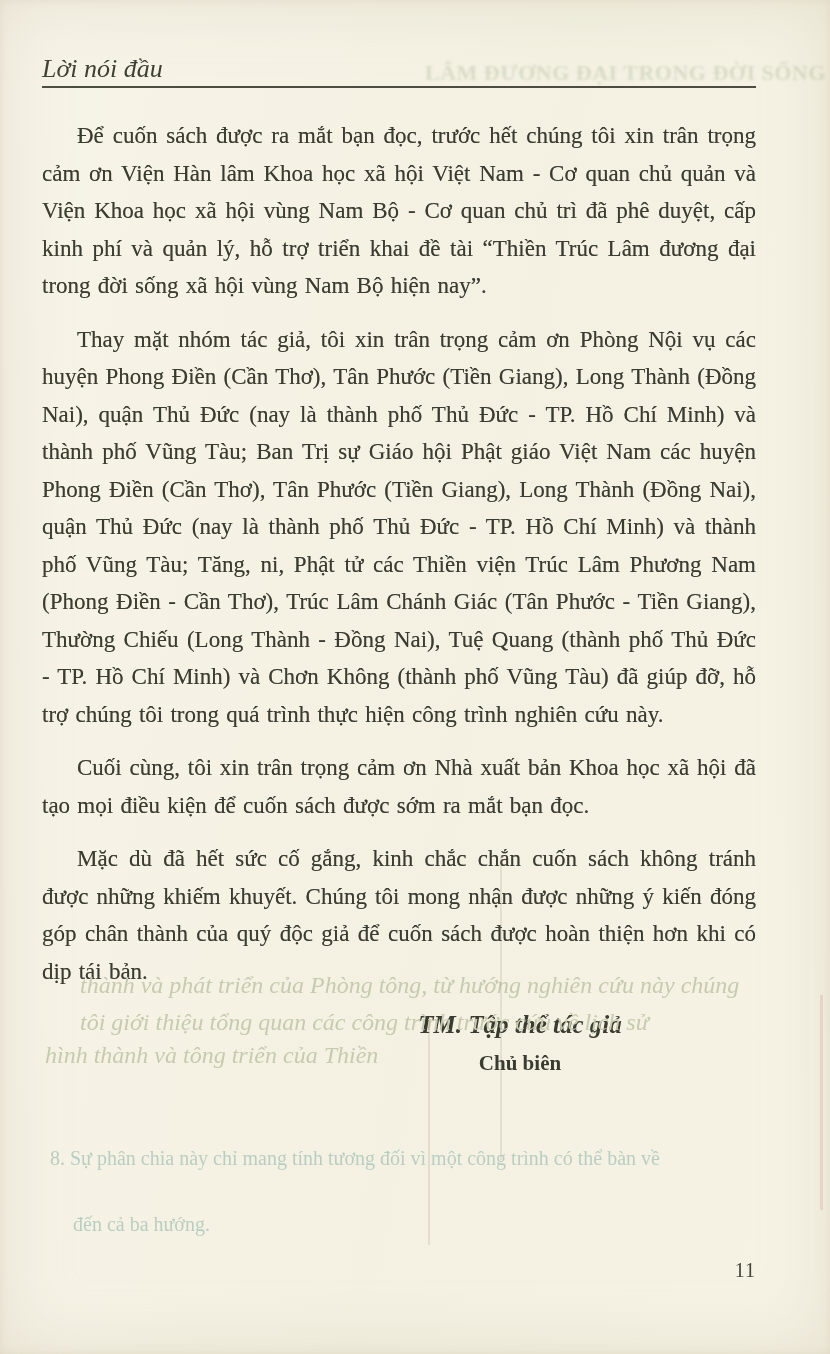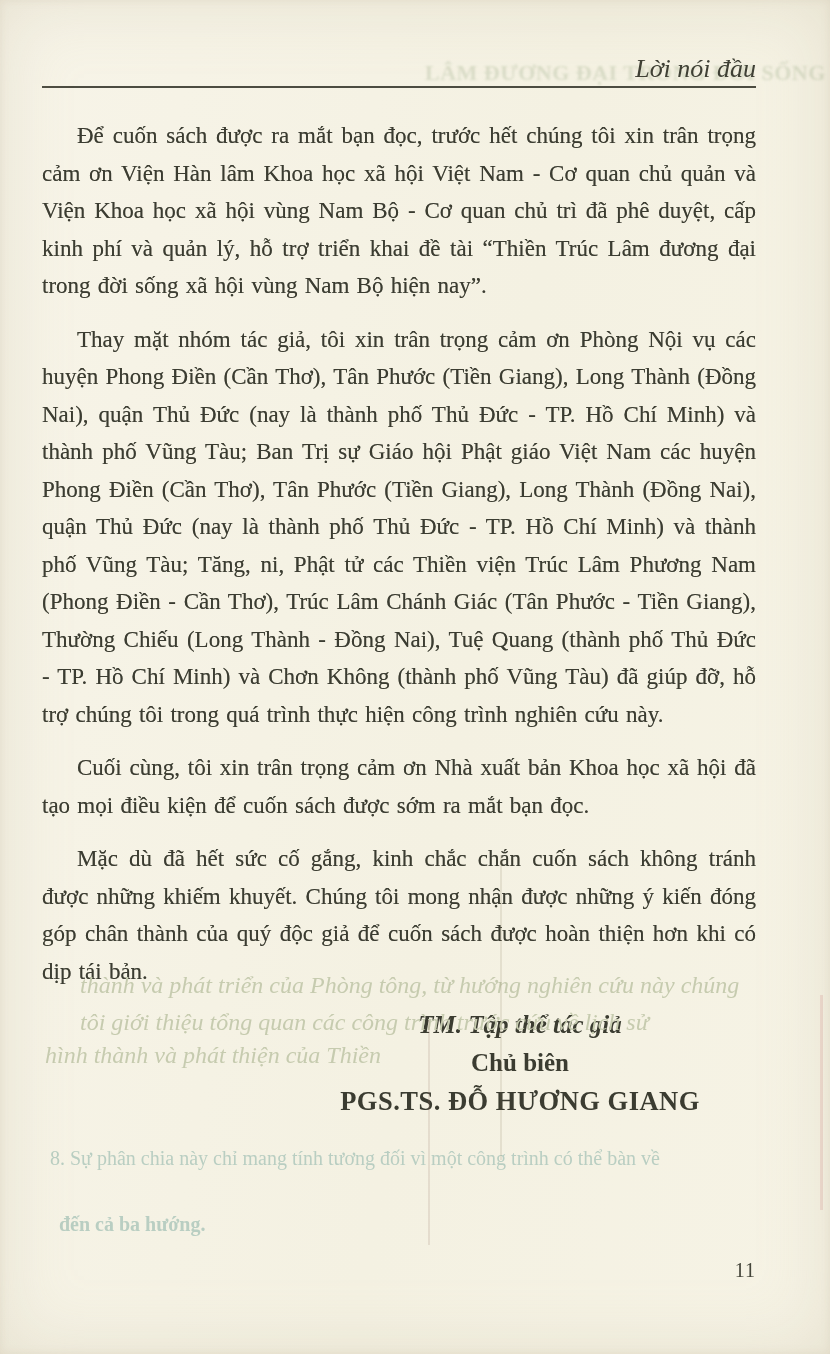--- a/index.html
+++ b/index.html
@@ -12,57 +12,57 @@
     position:relative;width:830px;height:1354px;overflow:hidden;
     background:linear-gradient(100deg,#f7f4e8 0%,#f4f1e2 55%,#f6f3e5 100%);
     color:#3b3c31;
   }
   .page::after{
     content:'';position:absolute;inset:0;pointer-events:none;
     box-shadow:inset 0 0 70px rgba(190,180,150,.28), inset 0 0 8px rgba(185,175,145,.22);
   }
   .content{position:absolute;left:42px;top:0;width:714px;}
   .running-header{
-    padding-top:54px;text-align:right;
+    padding-top:54px;text-align:left;
     font-style:italic;font-size:26px;line-height:30px;color:#3f4035;
   }
   .rule{height:0;border-bottom:2px solid #4c4c41;margin-top:2px;}
   .body-p{
     margin:16px 0 0 0;
     font-size:23px;line-height:37.5px;
     text-align:justify;text-indent:35px;
     word-spacing:1.5px;
     text-shadow:0 0 .4px rgba(59,60,49,.55);
   }
   .body-p.first{margin-top:29px;}
   .signature{
     margin:16px 0 0 auto;width:472px;text-align:center;
   }
   .sig-onbehalf{font-weight:bold;font-style:italic;font-size:25px;line-height:38px;}
-  .sig-role{font-weight:bold;font-size:25px;line-height:38px;}
+  .sig-role{font-weight:bold;font-size:21px;line-height:38px;}
   .sig-name{font-weight:bold;font-size:26.5px;line-height:38px;letter-spacing:.5px;}
   .page-number{
     position:absolute;top:1259px;right:74px;
     font-size:20px;color:#44453a;letter-spacing:1px;margin-left:16px;
   }
   
   .ghost{position:absolute;white-space:nowrap;pointer-events:none;}
   .ghost-header{
     top:60px;left:425px;font-weight:bold;font-size:22px;letter-spacing:.5px;
     color:#d9dcc7;filter:blur(1px);
   }
   .ghost-body{font-style:italic;font-size:24px;color:#c6cbaf;filter:blur(.5px);}
   .gb1{top:937px;left:118px;}
   .gb2{top:972px;left:80px;}
   .gb3{top:1009px;left:80px;}
   .gb4{top:1042px;left:45px;}
   .ghost-foot{font-size:20px;color:#b9cec2;filter:blur(.5px);}
   .gf1{top:1147px;left:50px;}
   .gf2{top:1180px;left:73px;}
-  .gf3{top:1213px;left:59px;font-weight:bold;}
+  .gf3{top:1213px;left:73px;}
   
   .crease{position:absolute;pointer-events:none;}
   .crease-1{left:500px;top:855px;width:2px;height:305px;background:rgba(125,110,80,.14);}
   .crease-2{left:428px;top:1020px;width:2px;height:225px;background:rgba(150,110,100,.16);}
   .crease-3{left:820px;top:995px;width:3px;height:215px;background:rgba(215,150,150,.28);}
 </style>
 </head>
 <body>
 
 <div class="page">
@@ -74,27 +74,26 @@
     <div class="rule"></div>
 
     <p class="body-p first">Để cuốn sách được ra mắt bạn đọc, trước hết chúng tôi xin trân trọng cảm ơn Viện Hàn lâm Khoa học xã hội Việt Nam - Cơ quan chủ quản và Viện Khoa học xã hội vùng Nam Bộ - Cơ quan chủ trì đã phê duyệt, cấp kinh phí và quản lý, hỗ trợ triển khai đề tài “Thiền Trúc Lâm đương đại trong đời sống xã hội vùng Nam Bộ hiện nay”.</p>
     <p class="body-p">Thay mặt nhóm tác giả, tôi xin trân trọng cảm ơn Phòng Nội vụ các huyện Phong Điền (Cần Thơ), Tân Phước (Tiền Giang), Long Thành (Đồng Nai), quận Thủ Đức (nay là thành phố Thủ Đức - TP. Hồ Chí Minh) và thành phố Vũng Tàu; Ban Trị sự Giáo hội Phật giáo Việt Nam các huyện Phong Điền (Cần Thơ), Tân Phước (Tiền Giang), Long Thành (Đồng Nai), quận Thủ Đức (nay là thành phố Thủ Đức - TP. Hồ Chí Minh) và thành phố Vũng Tàu; Tăng, ni, Phật tử các Thiền viện Trúc Lâm Phương Nam (Phong Điền - Cần Thơ), Trúc Lâm Chánh Giác (Tân Phước - Tiền Giang), Thường Chiếu (Long Thành - Đồng Nai), Tuệ Quang (thành phố Thủ Đức - TP. Hồ Chí Minh) và Chơn Không (thành phố Vũng Tàu) đã giúp đỡ, hỗ trợ chúng tôi trong quá trình thực hiện công trình nghiên cứu này.</p>
     <p class="body-p">Cuối cùng, tôi xin trân trọng cảm ơn Nhà xuất bản Khoa học xã hội đã tạo mọi điều kiện để cuốn sách được sớm ra mắt bạn đọc.</p>
     <p class="body-p">Mặc dù đã hết sức cố gắng, kinh chắc chắn cuốn sách không tránh được những khiếm khuyết. Chúng tôi mong nhận được những ý kiến đóng góp chân thành của quý độc giả để cuốn sách được hoàn thiện hơn khi có dịp tái bản.</p>
 
     <div class="signature">
       <div class="sig-onbehalf">TM. Tập thể tác giả</div>
       <div class="sig-role">Chủ biên</div>
-      <div class="sig-name">PGS.TS. ĐỖ HƯƠNG GIANG</div>
     </div>
   </div>
 
   <div class="ghost ghost-body gb2">thành và phát triển của Phòng tông, từ hướng nghiên cứu này chúng</div>
   <div class="ghost ghost-body gb3">tôi giới thiệu tổng quan các công trình trước cứu về lịch sử</div>
-  <div class="ghost ghost-body gb4">hình thành và phát thiện của Thiền</div>
+  <div class="ghost ghost-body gb4">hình thành và tông triển của Thiền</div>
 
   <div class="ghost ghost-foot gf1">8. Sự phân chia này chỉ mang tính tương đối vì một công trình có thể bàn về</div>
   <div class="ghost ghost-foot gf3">đến cả ba hướng.</div>
 
   <div class="crease crease-1"></div>
   <div class="crease crease-2"></div>
   <div class="crease crease-3"></div>
 
   <div class="page-number">11</div>
 </div>

